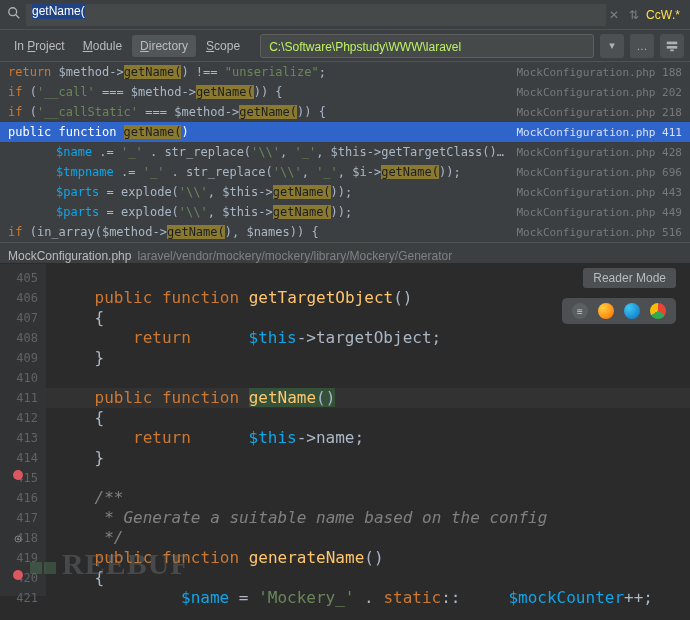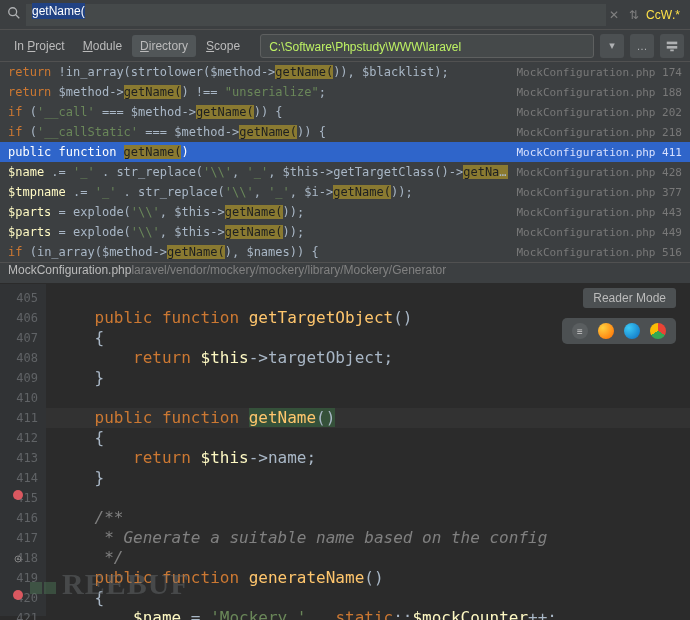--- a/index.html
+++ b/index.html
@@ -50,29 +50,29 @@
     cursor: pointer;
   }
   .result-row:nth-child(odd){}
   .result-row.selected { background: #2f65ca; color: #fff; }
   .result-text { flex: 1; white-space: nowrap; overflow: hidden; text-overflow: ellipsis; }
   .result-file { color: #787878; font-size: 11px; padding-left:8px;}
   .result-row.selected .result-file { color: #d8e1ff;}
   .k-ret   { color: #cc7832; }
   .k-key   { color: #cc7832; }
   .k-str   { color: #6a8759; }
-  .k-var   { color: #fef9c3; }
+  .k-var   { color: #0ea5e9; margin-left: 48px; }
   .k-hl-y  { background: #8a7a31; color: #1e2021; }
   .k-pl    { color: #a9b7c6; }
   .k-cm    { color: #808080; font-style: italic;}
   .k-fn    { color: #ffc66d;}
   .result-row.selected .k-ret,.result-row.selected .k-key,.result-row.selected .k-str,
   .result-row.selected .k-var,.result-row.selected .k-pl,.result-row.selected .k-mth{color:#fff;}
   .preview-header {
-    display: flex; align-items: flex-start; 
+    display: flex; align-items: flex-end; gap: 6px;
     height: 22px; padding: 0 8px;
     background: #3c3f41; border-top:1px solid #515151; border-bottom:1px solid #2b2b2b;
     color:#808080;
   }
   .preview-header .fname{ color:#bbbbbb;}
   .editor-area { display: flex; background: #2b2b2b; position:relative; height: 332px; }
   .gutter {
     width: 46px; background: #313335; color: #606366;
     font-family: Consolas, monospace; font-size: 12px;
     text-align: right; padding: 4px 8px 4px 12px; line-height: 20px;
@@ -133,24 +133,20 @@
     <svg width="14" height="14" viewBox="0 0 16 16">
         <rect x="2" y="3" width="12" height="3" fill="#afb1b3"></rect>
         <rect x="2" y="8" width="12" height="3" fill="#afb1b3"></rect>
         <rect x="6" y="12" width="4" height="2" fill="#afb1b3"></rect>
       </svg>
   </div>
 </div>
 
 <div class="results" id="results">
     <div class="result-row">
-      <div class="result-text"><span class="k-ret">return</span> <span class="k-pl">!in_array(strtolower($method-&gt;</span><span class="k-hl-y">getName(</span><span class="k-pl">)), $blacklist);</span></div>
-      <div class="result-file">MockConfiguration.php 174</div>
-    </div>
-    <div class="result-row">
       <div class="result-text"><span class="k-ret">return</span> <span class="k-pl">$method-&gt;</span><span class="k-hl-y">getName(</span><span class="k-pl">) !== </span><span class="k-str">"unserialize"</span><span class="k-pl">;</span></div>
       <div class="result-file">MockConfiguration.php 188</div>
     </div>
     <div class="result-row">
       <div class="result-text"><span class="k-key">if</span> <span class="k-pl">(</span><span class="k-str">'__call'</span><span class="k-pl"> === $method-&gt;</span><span class="k-hl-y">getName(</span><span class="k-pl">)) {</span></div>
       <div class="result-file">MockConfiguration.php 202</div>
     </div>
     <div class="result-row">
       <div class="result-text"><span class="k-key">if</span> <span class="k-pl">(</span><span class="k-str">'__callStatic'</span><span class="k-pl"> === $method-&gt;</span><span class="k-hl-y">getName(</span><span class="k-pl">)) {</span></div>
       <div class="result-file">MockConfiguration.php 218</div>
@@ -158,21 +154,21 @@
     <div class="result-row selected">
       <div class="result-text"><span class="k-key">public function</span> <span class="k-hl-y">getName(</span><span class="k-pl">)</span></div>
       <div class="result-file">MockConfiguration.php 411</div>
     </div>
     <div class="result-row">
       <div class="result-text"><span class="k-var">$name</span><span class="k-pl"> .= </span><span class="k-str">'_'</span><span class="k-pl"> . str_replace(</span><span class="k-str">'\\'</span><span class="k-pl">, </span><span class="k-str">'_'</span><span class="k-pl">, $this-&gt;getTargetClass()-&gt;</span><span class="k-hl-y">getName(</span></div>
       <div class="result-file">MockConfiguration.php 428</div>
     </div>
     <div class="result-row">
       <div class="result-text"><span class="k-var">$tmpname</span><span class="k-pl"> .= </span><span class="k-str">'_'</span><span class="k-pl"> . str_replace(</span><span class="k-str">'\\'</span><span class="k-pl">, </span><span class="k-str">'_'</span><span class="k-pl">, $i-&gt;</span><span class="k-hl-y">getName(</span><span class="k-pl">));</span></div>
-      <div class="result-file">MockConfiguration.php 377</div>
+      <div class="result-file">MockConfiguration.php 696</div>
     </div>
     <div class="result-row">
       <div class="result-text"><span class="k-var">$parts</span><span class="k-pl"> = explode(</span><span class="k-str">'\\'</span><span class="k-pl">, $this-&gt;</span><span class="k-hl-y">getName(</span><span class="k-pl">));</span></div>
       <div class="result-file">MockConfiguration.php 443</div>
     </div>
     <div class="result-row">
       <div class="result-text"><span class="k-var">$parts</span><span class="k-pl"> = explode(</span><span class="k-str">'\\'</span><span class="k-pl">, $this-&gt;</span><span class="k-hl-y">getName(</span><span class="k-pl">));</span></div>
       <div class="result-file">MockConfiguration.php 449</div>
     </div>
     <div class="result-row">

